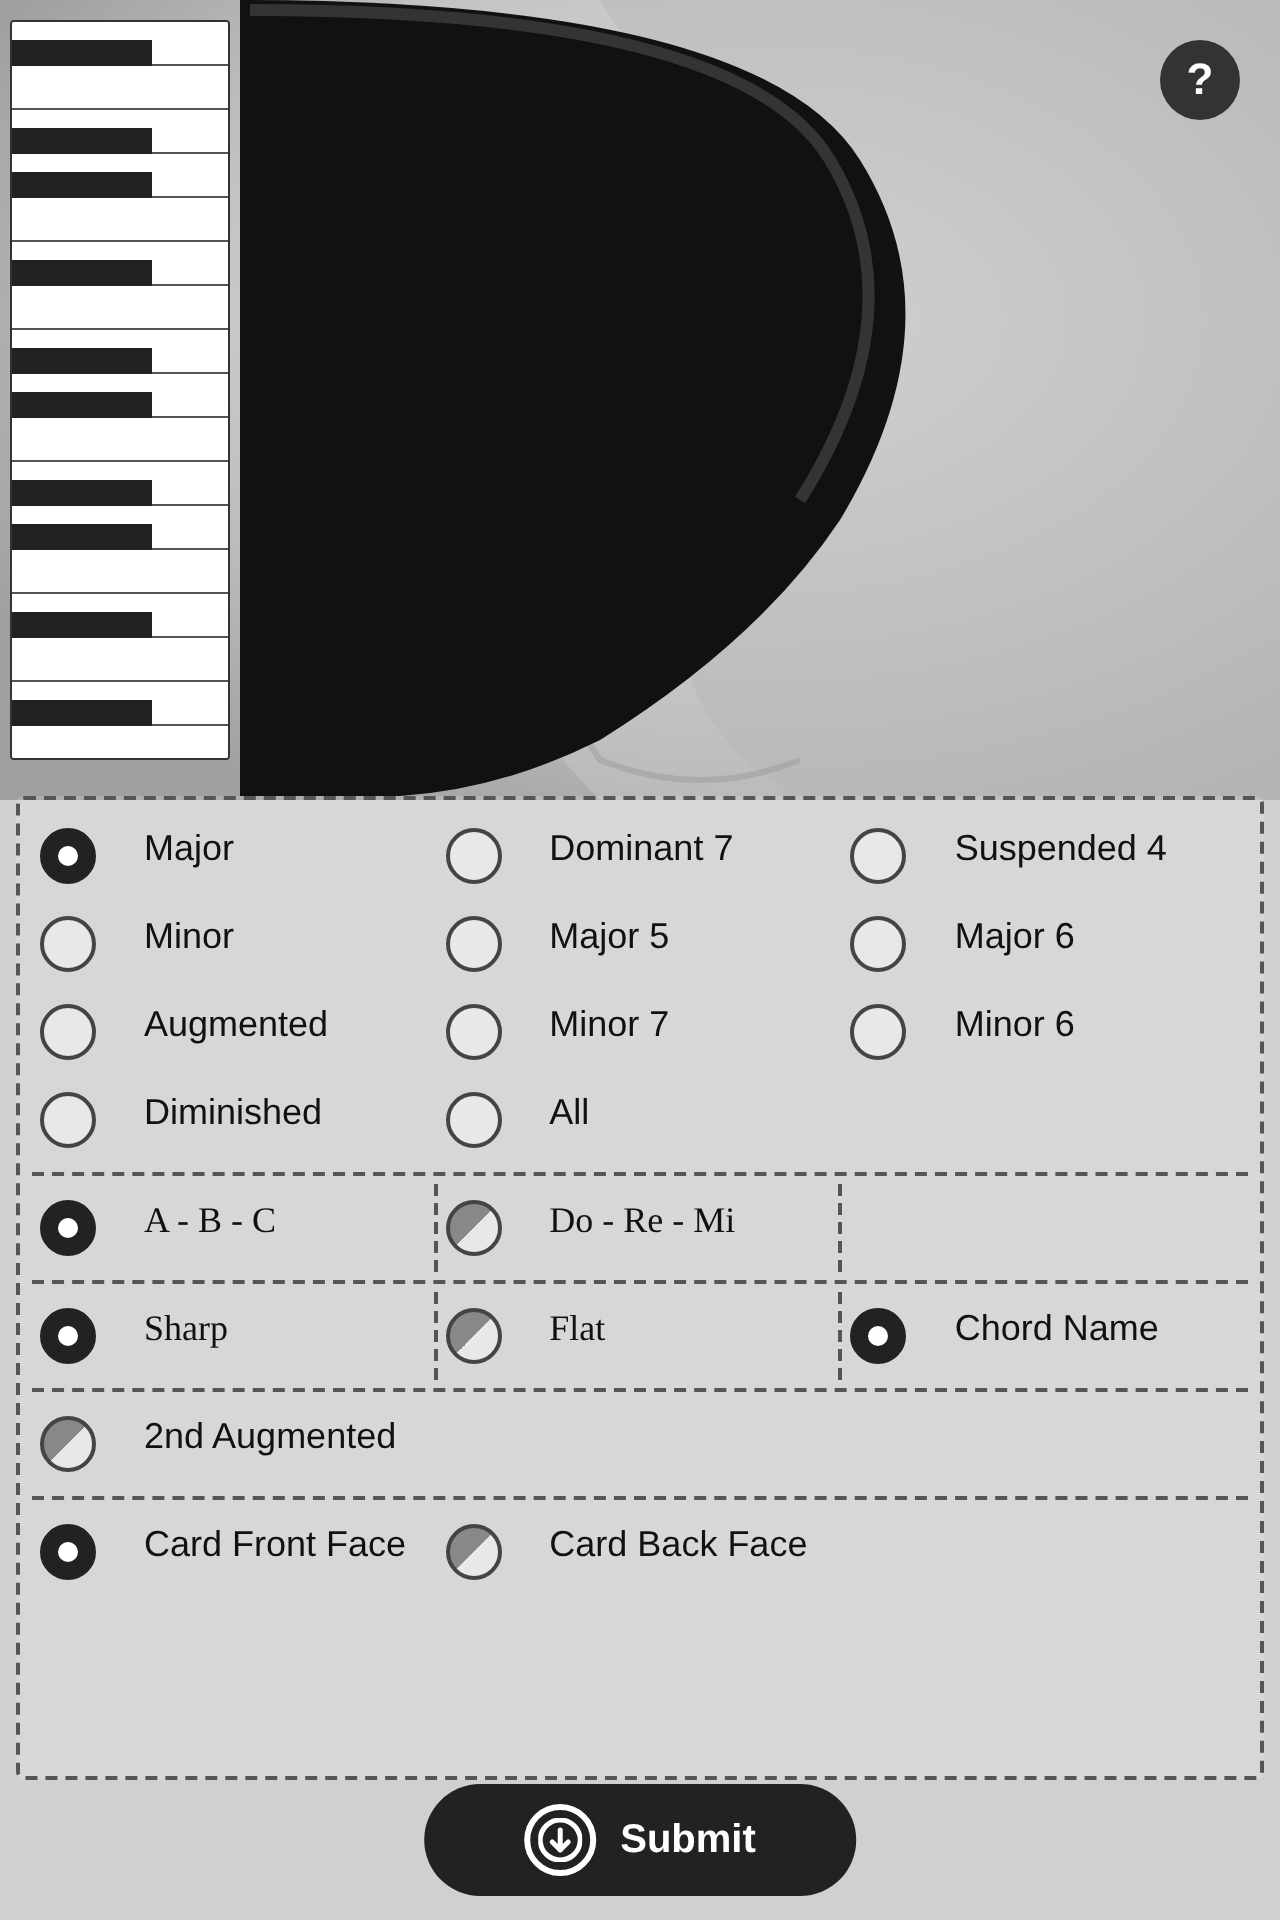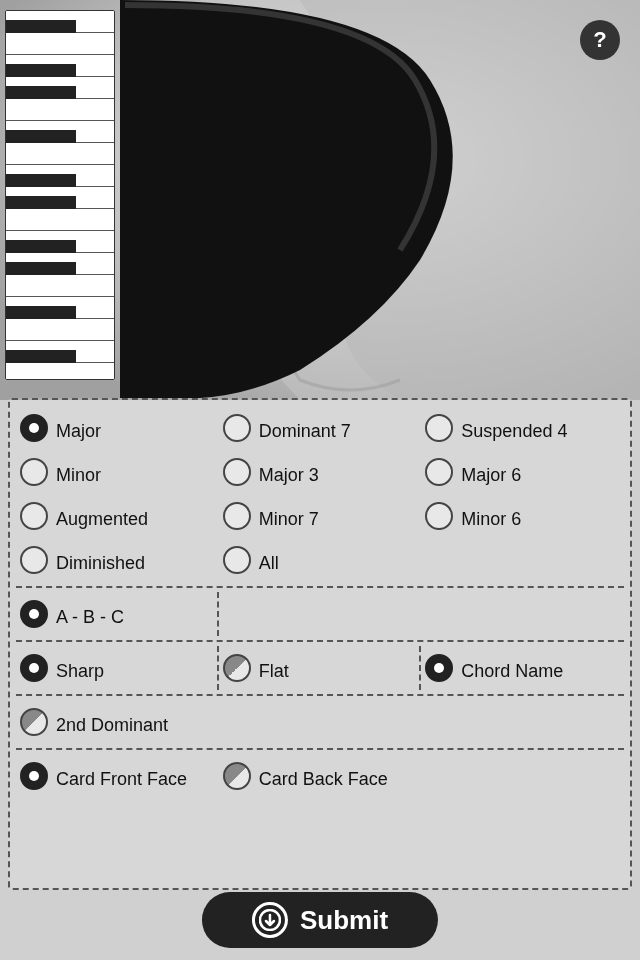--- a/index.html
+++ b/index.html
@@ -96,23 +96,23 @@
     .chord-grid {
       display: grid;
       grid-template-columns: 1fr 1fr 1fr;
       border-bottom: 2px dashed #555;
       padding-bottom: 4px;
       margin-bottom: 4px;
     }
 
     .option-item {
       display: flex;
-      align-items: flex-end;
+      align-items: flex-start;
       padding: 8px 4px;
-      gap: 8px;
+      gap: 24px;
     }
 
     .radio-circle {
       width: 28px;
       height: 28px;
       border-radius: 50%;
       border: 2px solid #444;
       background: #e8e8e8;
       flex-shrink: 0;
       display: flex;
@@ -202,27 +202,28 @@
       border: 3px solid #fff;
       display: flex;
       align-items: center;
       justify-content: center;
       color: #fff;
       font-size: 18px;
     }
 
     .submit-label {
       color: #fff;
-      font-size: 26px;
+      font-size: 20px;
       font-weight: bold;
     }
 
     
     .col-divider {
       border-right: 2px dashed #555;
+      font-family: Liberation Serif, serif;
     }
   </style>
 </head>
 <body>
 
 <div class="piano-section">
   <svg class="piano-grand-svg" viewBox="0 0 640 400" xmlns="http://www.w3.org/2000/svg">
 
     <defs>
       <radialGradient id="bgGrad" cx="60%" cy="40%" r="70%">
@@ -301,21 +302,21 @@
       <div class="radio-circle"></div>
       <span class="option-label">Suspended 4</span>
     </div>
 
     <div class="option-item">
       <div class="radio-circle"></div>
       <span class="option-label">Minor</span>
     </div>
     <div class="option-item">
       <div class="radio-circle"></div>
-      <span class="option-label">Major 3</span>
+      <span class="option-label">Major 5</span>
     </div>
     <div class="option-item">
       <div class="radio-circle"></div>
       <span class="option-label">Major 6</span>
     </div>
 
     <div class="option-item">
       <div class="radio-circle"></div>
       <span class="option-label">Augmented</span>
     </div>
@@ -335,20 +336,24 @@
     <div class="option-item">
       <div class="radio-circle"></div>
       <span class="option-label">All</span>
     </div>
   </div>
 
   <div class="notation-row">
     <div class="option-item col-divider">
       <div class="radio-circle selected"></div>
       <span class="option-label">A - B - C</span>
+    </div>
+    <div class="option-item col-divider">
+      <div class="radio-circle half-selected"></div>
+      <span class="option-label">Do - Re - Mi</span>
     </div>
   </div>
 
   <div class="sharp-flat-row">
     <div class="option-item col-divider">
       <div class="radio-circle selected"></div>
       <span class="option-label">Sharp</span>
     </div>
     <div class="option-item col-divider">
       <div class="radio-circle half-selected"></div>
@@ -356,21 +361,21 @@
     </div>
     <div class="option-item">
       <div class="radio-circle selected"></div>
       <span class="option-label">Chord Name</span>
     </div>
   </div>
 
   <div class="inversion-row">
     <div class="option-item">
       <div class="radio-circle half-selected"></div>
-      <span class="option-label">2nd Dominant</span>
+      <span class="option-label">2nd Augmented</span>
     </div>
   </div>
 
   <div class="card-row">
     <div class="option-item" style="grid-column: span 1;">
       <div class="radio-circle selected"></div>
       <span class="option-label">Card Front Face</span>
     </div>
     <div class="option-item" style="grid-column: span 2;">
       <div class="radio-circle half-selected"></div>

